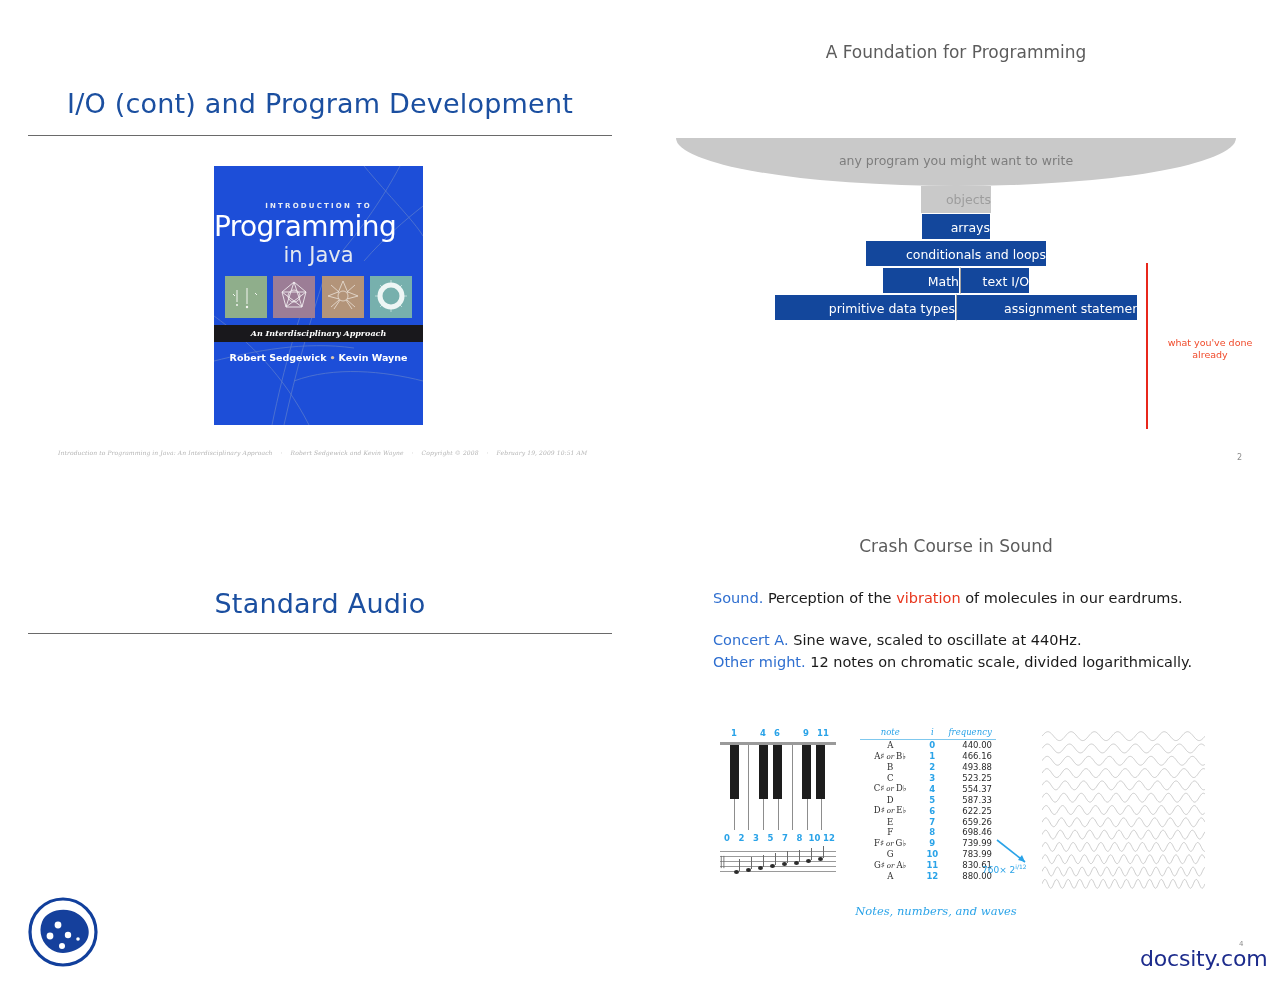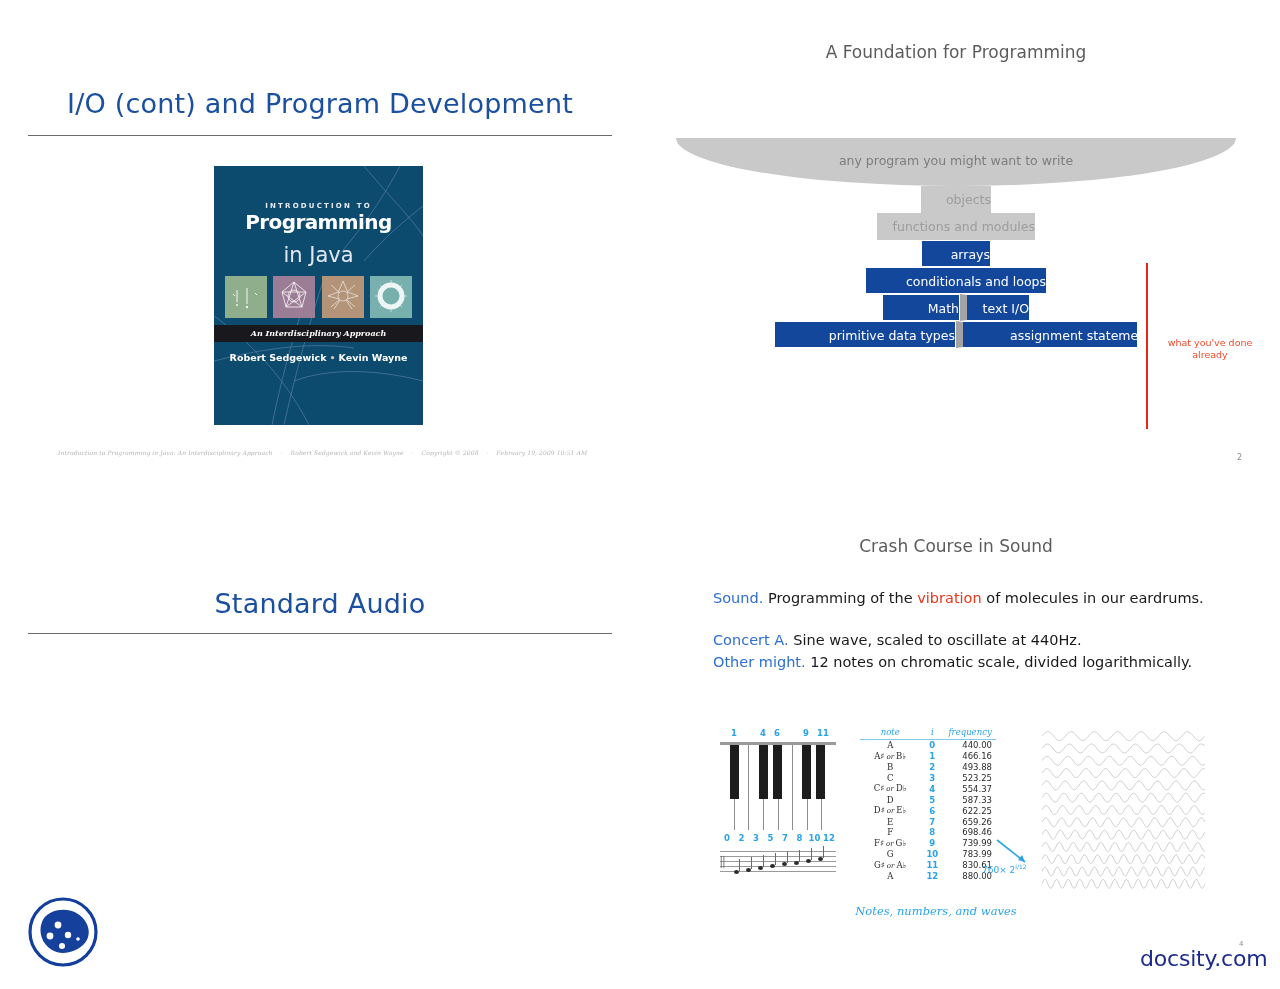--- a/index.html
+++ b/index.html
@@ -44,38 +44,38 @@
     color: #8c8c8c;
     font-size: 8px;
     text-align: right;
   }
 
   
   .bookcover {
     position: absolute;
     left: 214px; top: 166px;
     width: 209px; height: 259px;
-    background: #0c4a6e;
+    background: #1d4ed8;
     overflow: hidden;
   }
   .bc-lines { position: absolute; inset: 0; opacity: .5; }
   .bc-intro {
     position: absolute; left: 0; right: 0; top: 36px;
     text-align: center;
     color: #e8ecf3;
     font-size: 7px;
     letter-spacing: 2.2px;
     font-weight: 700;
   }
   .bc-prog {
     position: absolute; left: 0; right: 0; top: 44px;
-    text-align: center;
+    text-align: left;
     color: #ffffff;
-    font-size: 20px;
-    font-weight: 700;
+    font-size: 28px;
+    font-weight: 400;
     letter-spacing: -0.6px;
   }
   .bc-java {
     position: absolute; left: 0; right: 0; top: 77px;
     text-align: center;
     color: #e3e8f0;
     font-size: 21px;
     font-weight: 400;
   }
   .bc-swatches {
@@ -132,21 +132,21 @@
   .prow { display: flex; justify-content: center; }
   .pbox {
     height: 27px;
     line-height: 27px;
     text-align: right;
     font-size: 12.5px;
     white-space: nowrap;
   }
   .pbox.grey { background: #c9c9c9; color: #9d9d9d; }
   .pbox.blue { background: #13479c; color: #ffffff; border: 1px solid #ffffff; }
-  .prow.split .pbox.blue + .pbox.blue { border-left: 7px solid #a3a3a3; }
+  .prow.split .pbox.blue + .pbox.blue { border-left: 1px solid #a3a3a3; }
 
   .pyr-rule {
     position: absolute;
     left: 1146px; top: 263px;
     width: 1.5px; height: 166px;
     background: #e8261b;
   }
   .pyr-note {
     position: absolute;
     left: 1160px; top: 337px;
@@ -325,23 +325,20 @@
     <div class="slide-title-small">A Foundation for Programming</div>
   </div>
 
   <div class="pyramid">
     <div class="dome">any program you might want to write</div>
     <div id="pyramid-rows">
         <div class="prow">
           <div class="pbox grey" style="width: 70px;">objects</div>
         </div>
         <div class="prow">
-          <div class="pbox grey" style="width: 158px;">functions and modules</div>
-        </div>
-        <div class="prow">
           <div class="pbox blue" style="width: 70px;">arrays</div>
         </div>
         <div class="prow">
           <div class="pbox blue" style="width: 182px;">conditionals and loops</div>
         </div>
         <div class="prow split">
           <div class="pbox blue" style="width: 78px;">Math</div>
           <div class="pbox blue" style="width: 70px;">text I/O</div>
         </div>
         <div class="prow split">
@@ -358,21 +355,21 @@
     <div class="slide-title-big">Standard Audio</div>
     <div class="title-rule" style="margin-top:14px;"></div>
   </div>
 
   <div class="slide" style="left:676px; top:536px; width:560px;">
     <div class="slide-title-small">Crash Course in Sound</div>
   </div>
 
   <div class="slide" style="left:713px; top:587px; width:520px;">
     <div class="body-line">
-      <span class="kw-blue">Sound.</span><span>  Programming of the </span><span class="kw-red">vibration</span><span> of molecules in our eardrums.</span>
+      <span class="kw-blue">Sound.</span><span>  Perception of the </span><span class="kw-red">vibration</span><span> of molecules in our eardrums.</span>
     </div>
     <div style="height:20px;"></div>
     <div class="body-line">
       <span class="kw-blue">Concert A.</span><span>  Sine wave, scaled to oscillate at 440Hz.</span>
     </div>
     <div class="body-line">
       <span class="kw-blue">Other might.</span><span>  12 notes on chromatic scale, divided logarithmically.</span>
     </div>
   </div>
 

